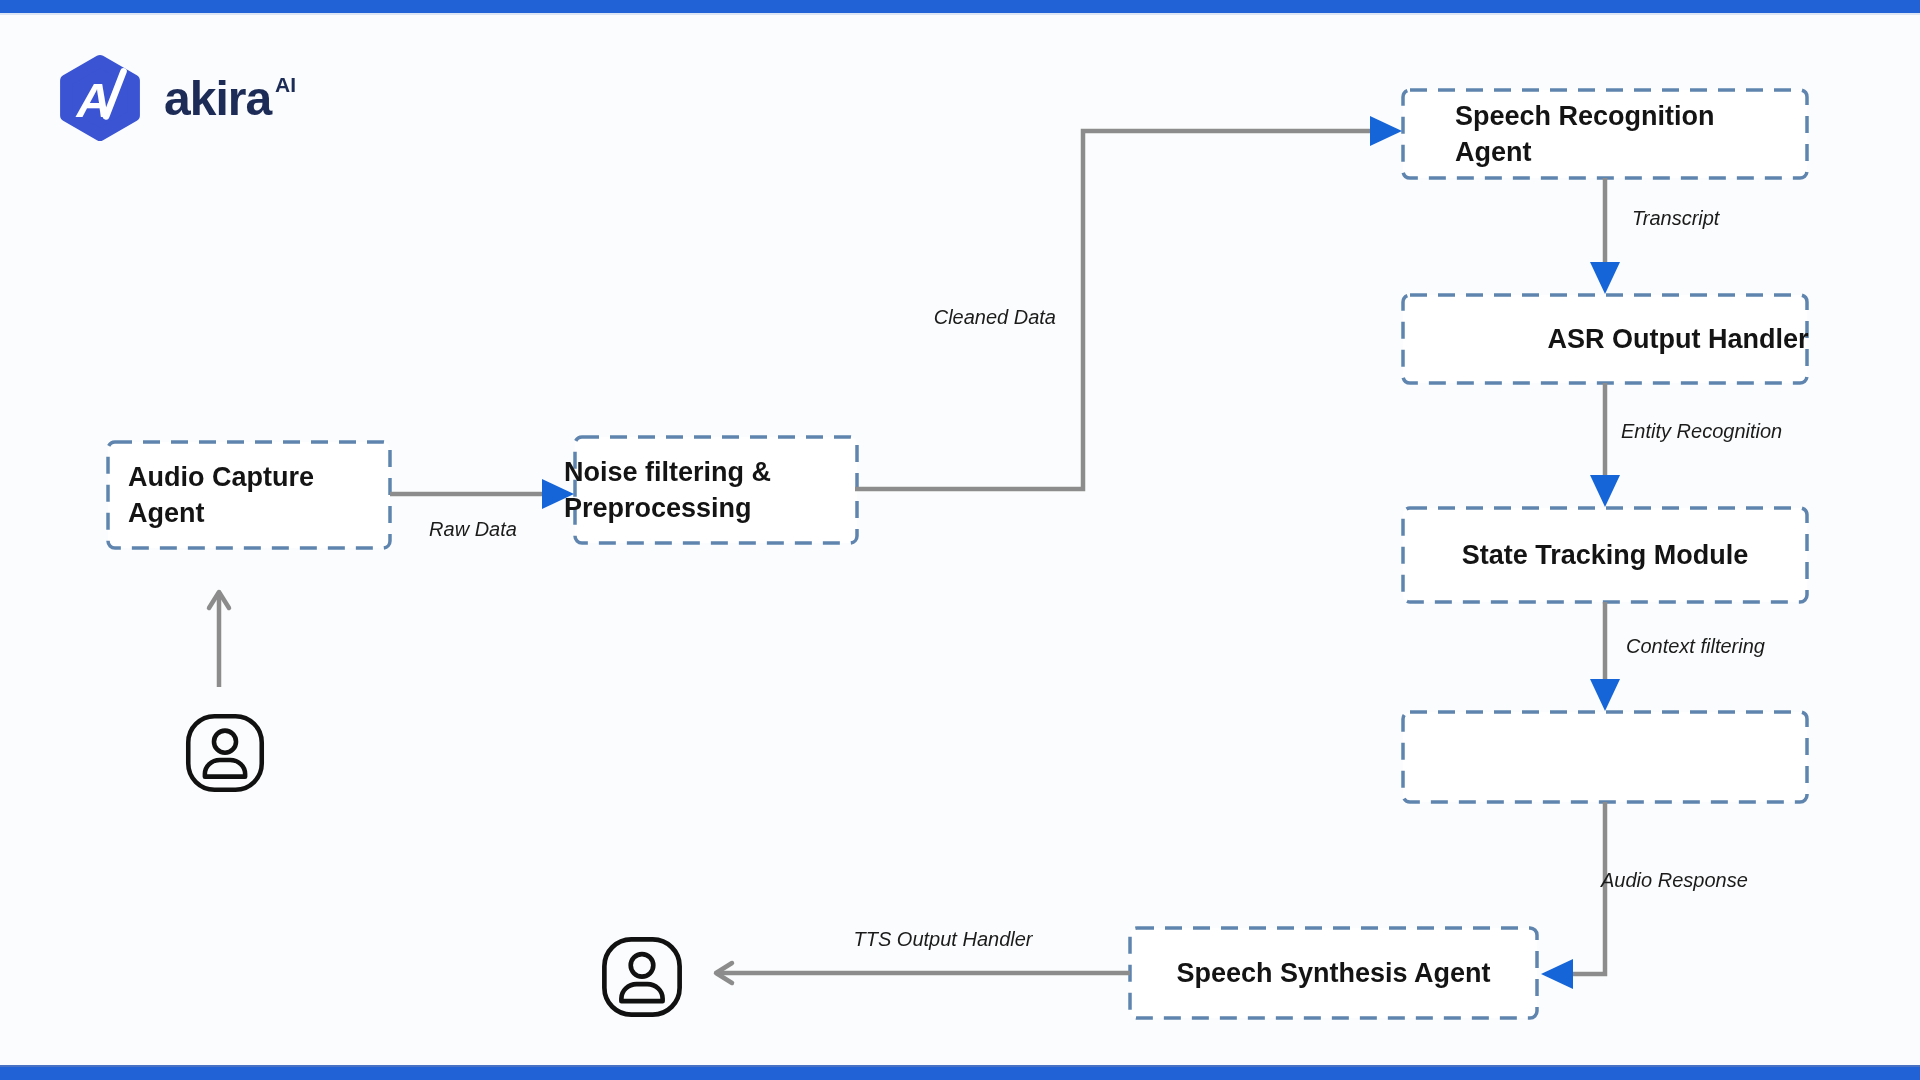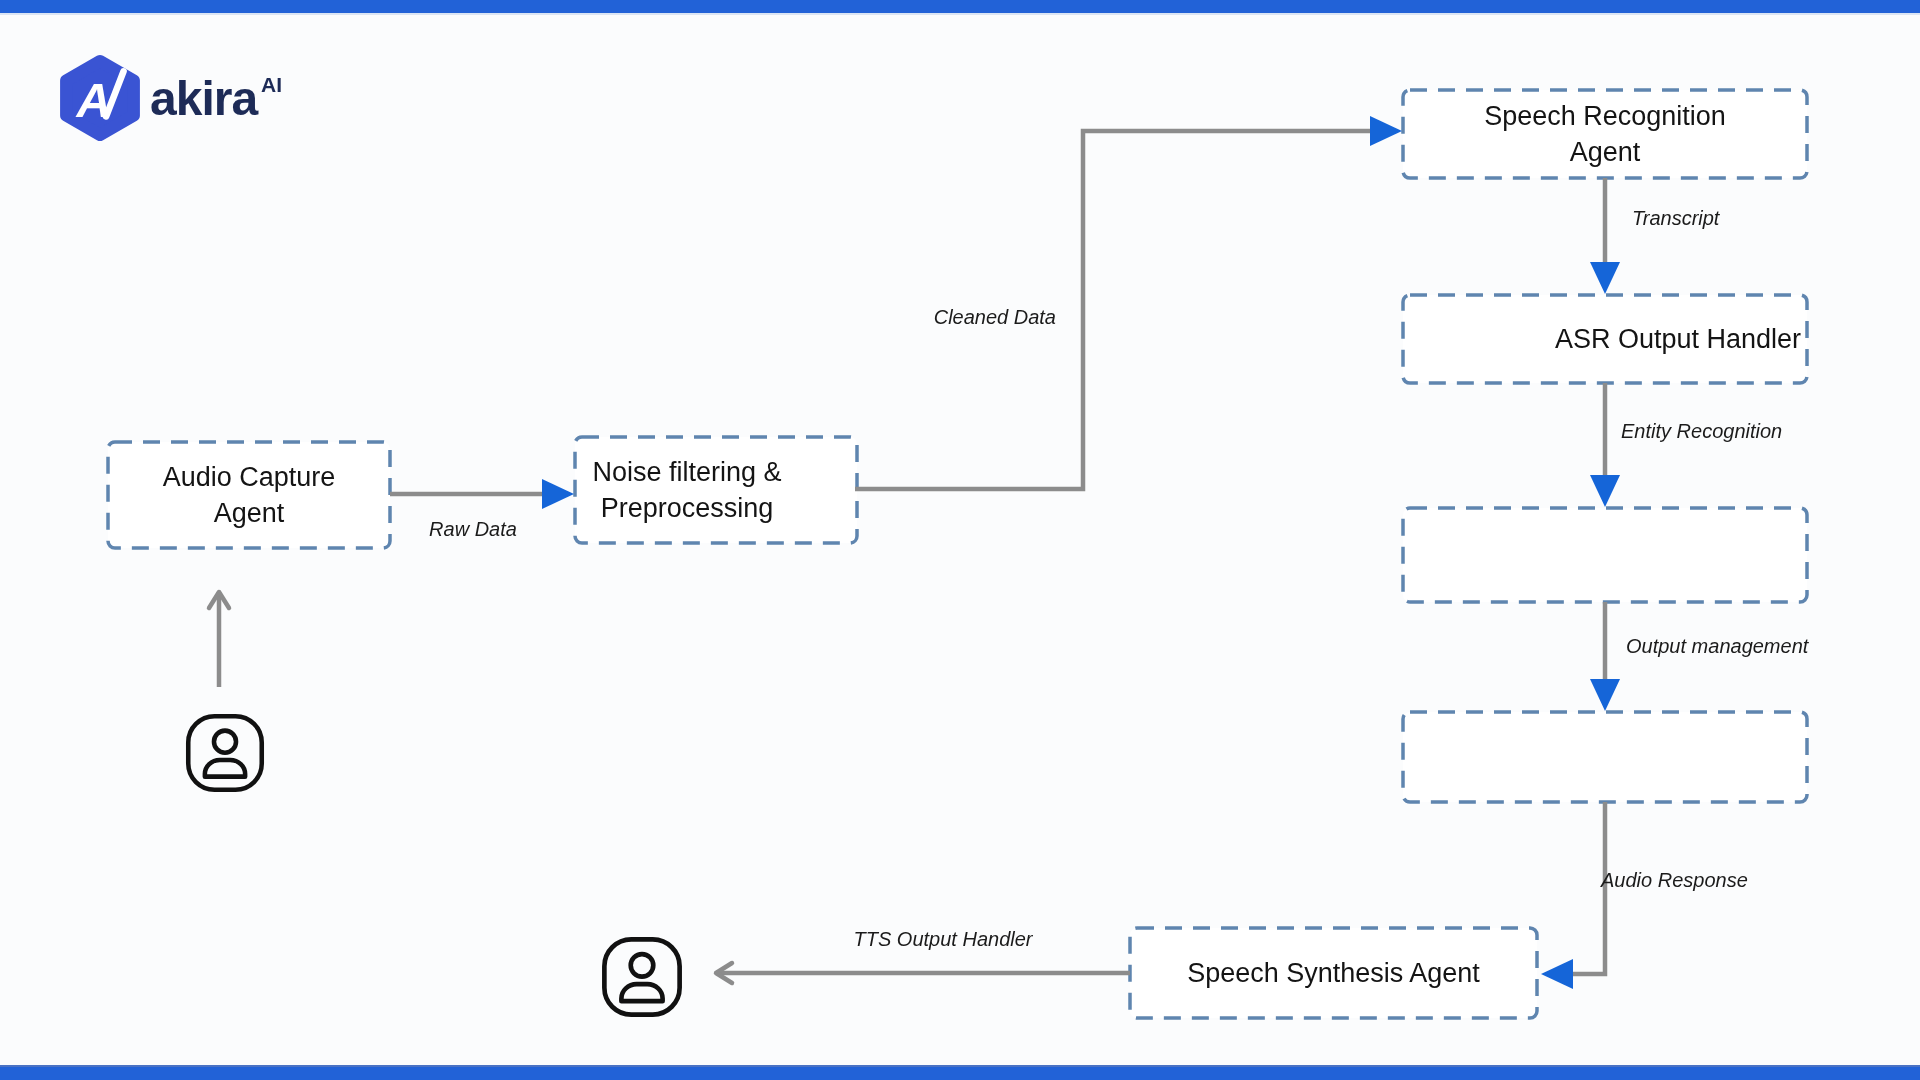--- a/index.html
+++ b/index.html
@@ -5,28 +5,28 @@
   html,body{margin:0;padding:0;background:#fbfcfd;}
   .canvas{
     position:relative;width:1920px;height:1080px;overflow:hidden;
     background:#fbfcfd;font-family:"Liberation Sans",sans-serif;
   }
   .topbar{position:absolute;left:0;top:0;width:1920px;height:13px;background:#2262D7;border-bottom:2px solid #dbe5f4;}
   .bottombar{position:absolute;left:0;bottom:0;width:1920px;height:13px;background:#2262D7;border-top:2px solid #4a72c4;}
 
   .logo{position:absolute;left:56px;top:54px;display:flex;align-items:center;}
   .logo .mark{width:88px;height:88px;}
-  .logo .word{margin-left:6px;font-size:48px;font-weight:700;color:#1d2b57;letter-spacing:-1px;display:flex;}
+  .logo .word{margin-left:20px;font-size:48px;font-weight:700;color:#1d2b57;letter-spacing:-1px;display:flex;}
   .logo .sup{font-size:21px;font-weight:700;color:#1d2b57;letter-spacing:0;margin-left:4px;margin-top:2px;align-self:flex-start;}
 
   .overlay{position:absolute;left:0;top:0;width:1920px;height:1080px;}
 
   .node{
     position:absolute;display:flex;align-items:center;justify-content:center;
-    text-align:center;font-weight:400;color:#141414;font-size:27px;line-height:1.35;
+    text-align:left;font-weight:700;color:#141414;font-size:27px;line-height:1.35;
     box-sizing:border-box;
   }
   .one-line{white-space:nowrap;}
 
   .edge-label{
     position:absolute;font-size:20px;color:#1b1b1b;line-height:1.2;font-style:italic;
   }
   .center{text-align:center;}
   .right{text-align:right;}
 
@@ -81,27 +81,28 @@
       <line x1="1605" y1="602" x2="1605" y2="679" marker-end="url(#arrowBlue)"></line>
       <polyline points="1605,802 1605,974 1573,974" marker-end="url(#arrowBlue)"></polyline>
       <line x1="1130" y1="973" x2="716" y2="973" marker-end="url(#arrowGray)"></line>
     </g>
   </svg>
 
   <div class="node" style="left:108px;top:442px;width:282px;height:106px;padding:0 20px;">Audio Capture Agent</div>
   <div class="node" style="left:546px;top:437px;width:282px;height:106px;padding:0 18px;">Noise filtering &amp; Preprocessing</div>
   <div class="node" style="left:1403px;top:90px;width:404px;height:88px;padding:0 52px;">Speech Recognition Agent</div>
   <div class="node one-line" style="left:1476px;top:295px;width:404px;height:88px;">ASR Output Handler</div>
+  <div class="node one-line" style="left:1403px;top:508px;width:404px;height:94px;">State Tracking Module</div>
   <div class="node one-line" style="left:1130px;top:928px;width:407px;height:90px;">Speech Synthesis Agent</div>
 
   <div class="edge-label center" style="left:398px;top:517px;width:150px;">Raw Data</div>
   <div class="edge-label right" style="left:860px;top:305px;width:196px;">Cleaned Data</div>
   <div class="edge-label" style="left:1632px;top:206px;">Transcript</div>
   <div class="edge-label" style="left:1621px;top:419px;">Entity Recognition</div>
-  <div class="edge-label" style="left:1626px;top:634px;">Output management</div>
+  <div class="edge-label" style="left:1626px;top:634px;">Context filtering</div>
   <div class="edge-label" style="left:1601px;top:868px;">Audio Response</div>
   <div class="edge-label center" style="left:843px;top:927px;width:200px;">TTS Output Handler</div>
 
   <div class="user" style="left:183px;top:711px;">
     <svg width="84" height="84" viewBox="0 0 48 48">
       <rect x="3" y="3" width="42" height="42" rx="15" fill="none" stroke="#111111" stroke-width="2.6"></rect>
       <circle cx="24" cy="17.5" r="6.3" fill="none" stroke="#111111" stroke-width="2.6"></circle>
       <path d="M12.5,37.5 v-1.5 a8.5,8 0 0 1 8.5,-8 h6 a8.5,8 0 0 1 8.5,8 v1.5 z" fill="none" stroke="#111111" stroke-width="2.6" stroke-linejoin="round"></path>
     </svg>
   </div>

